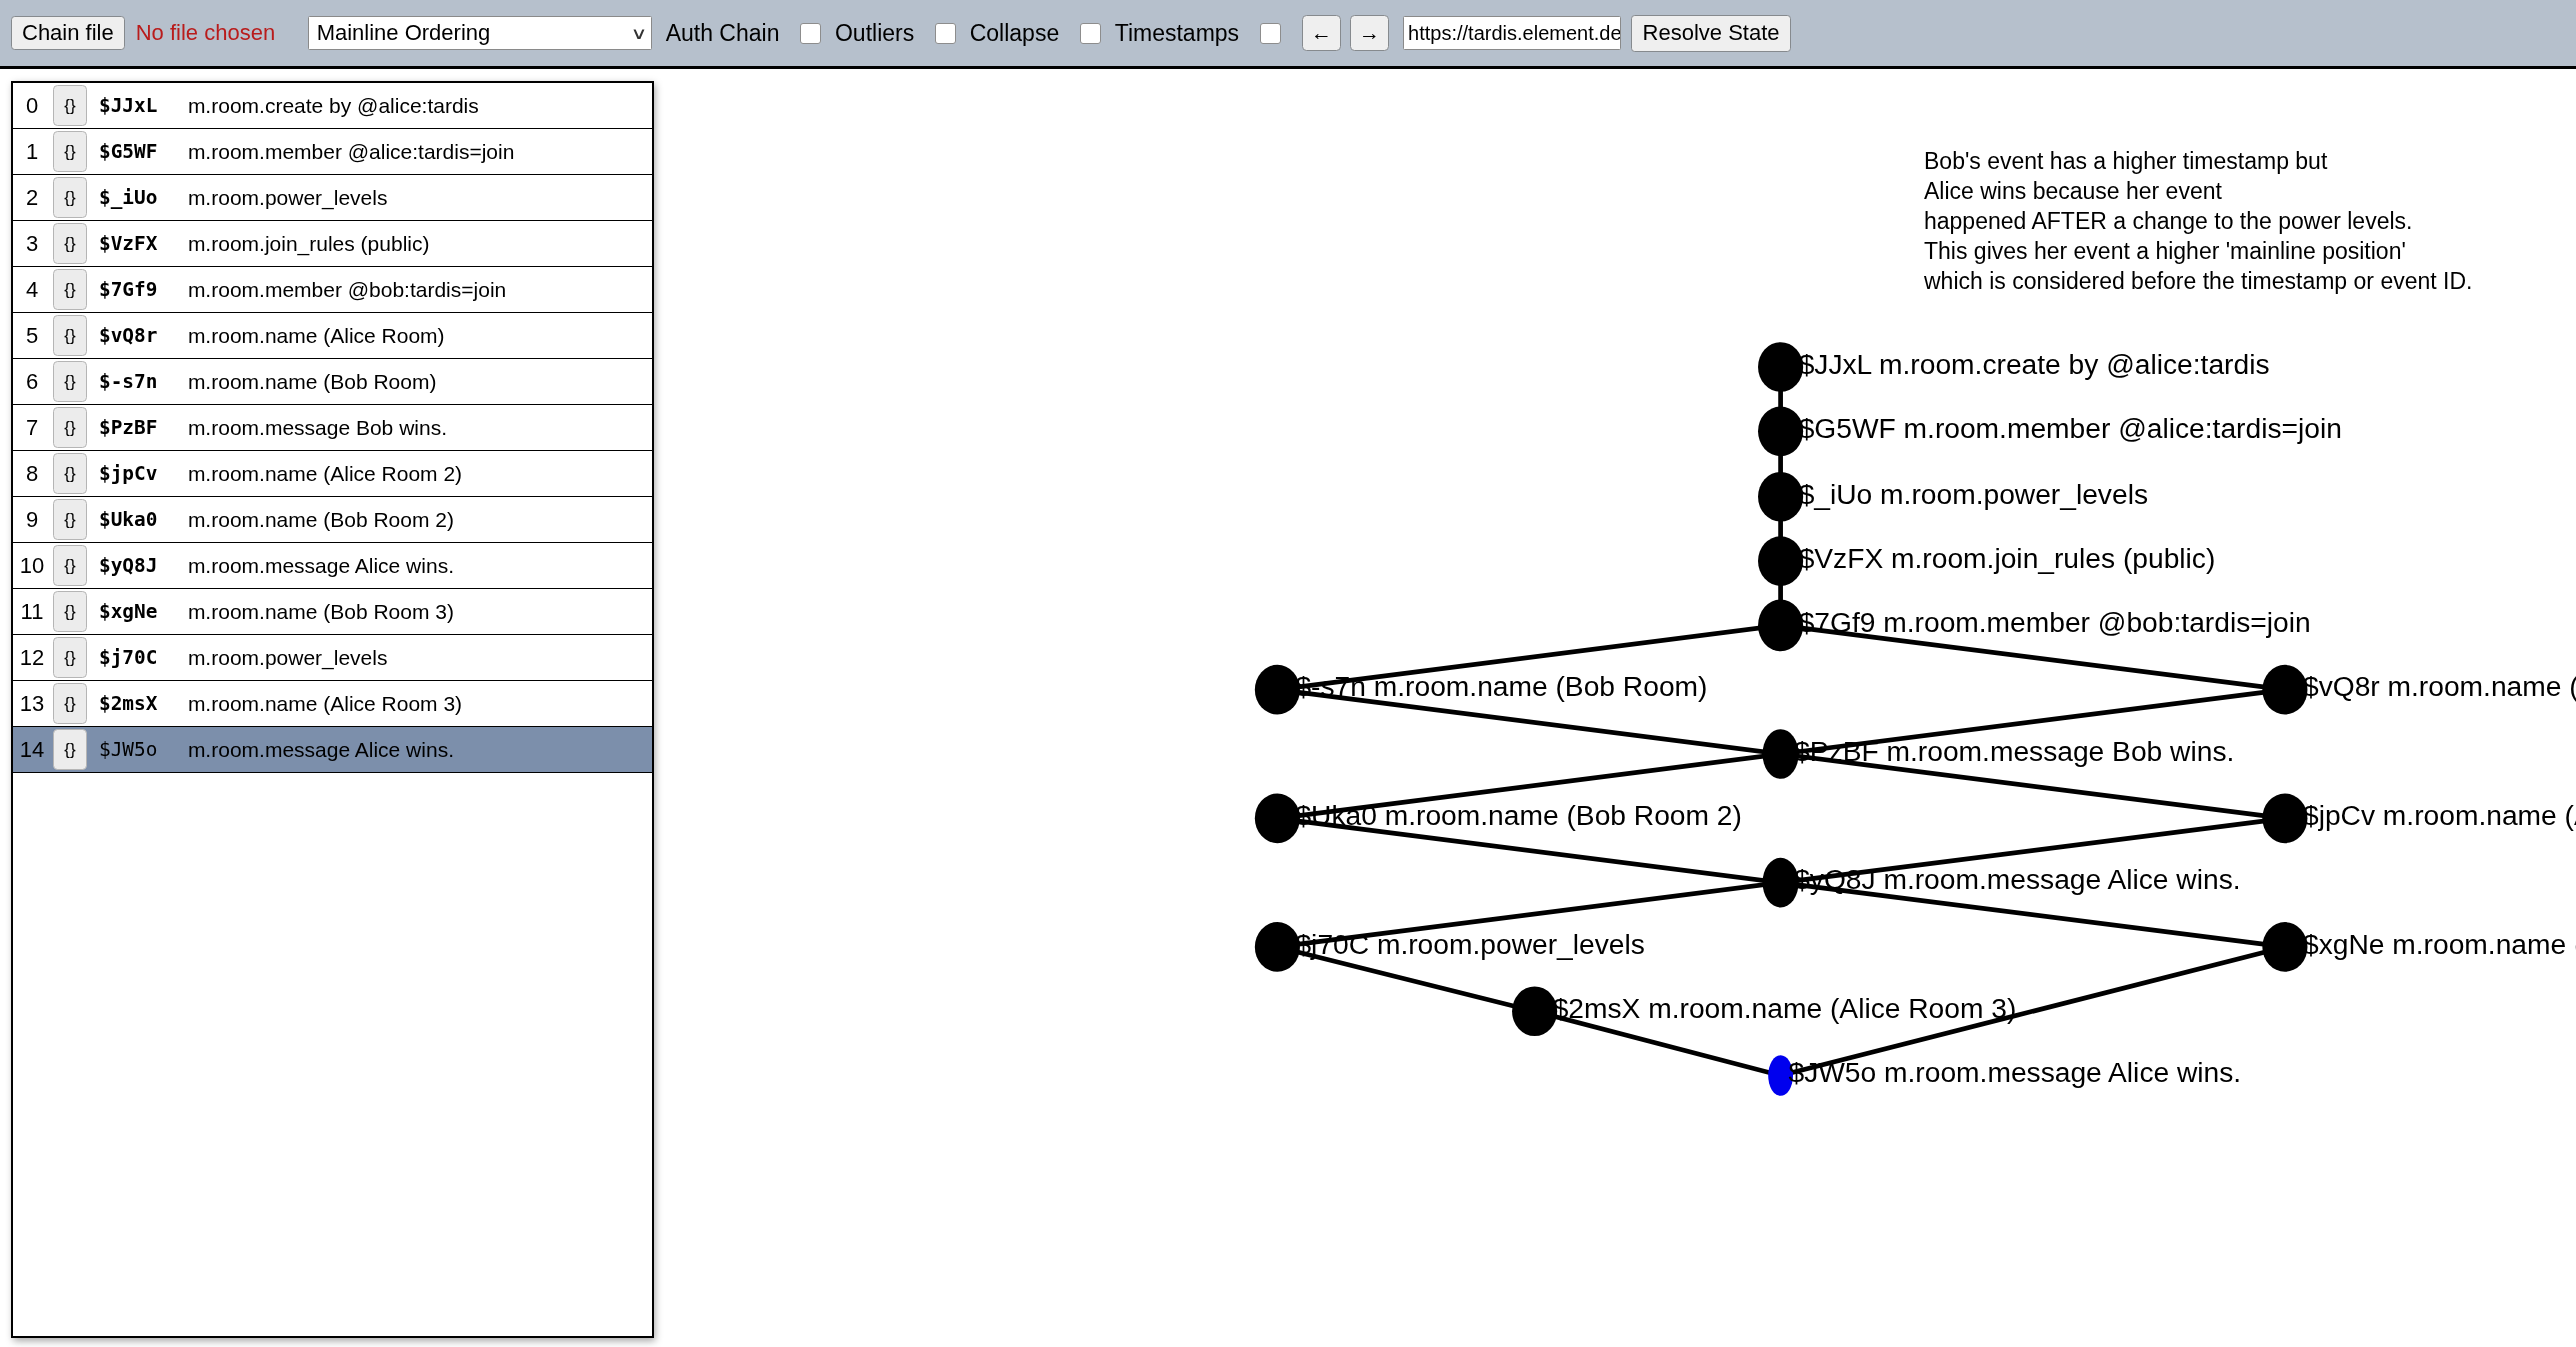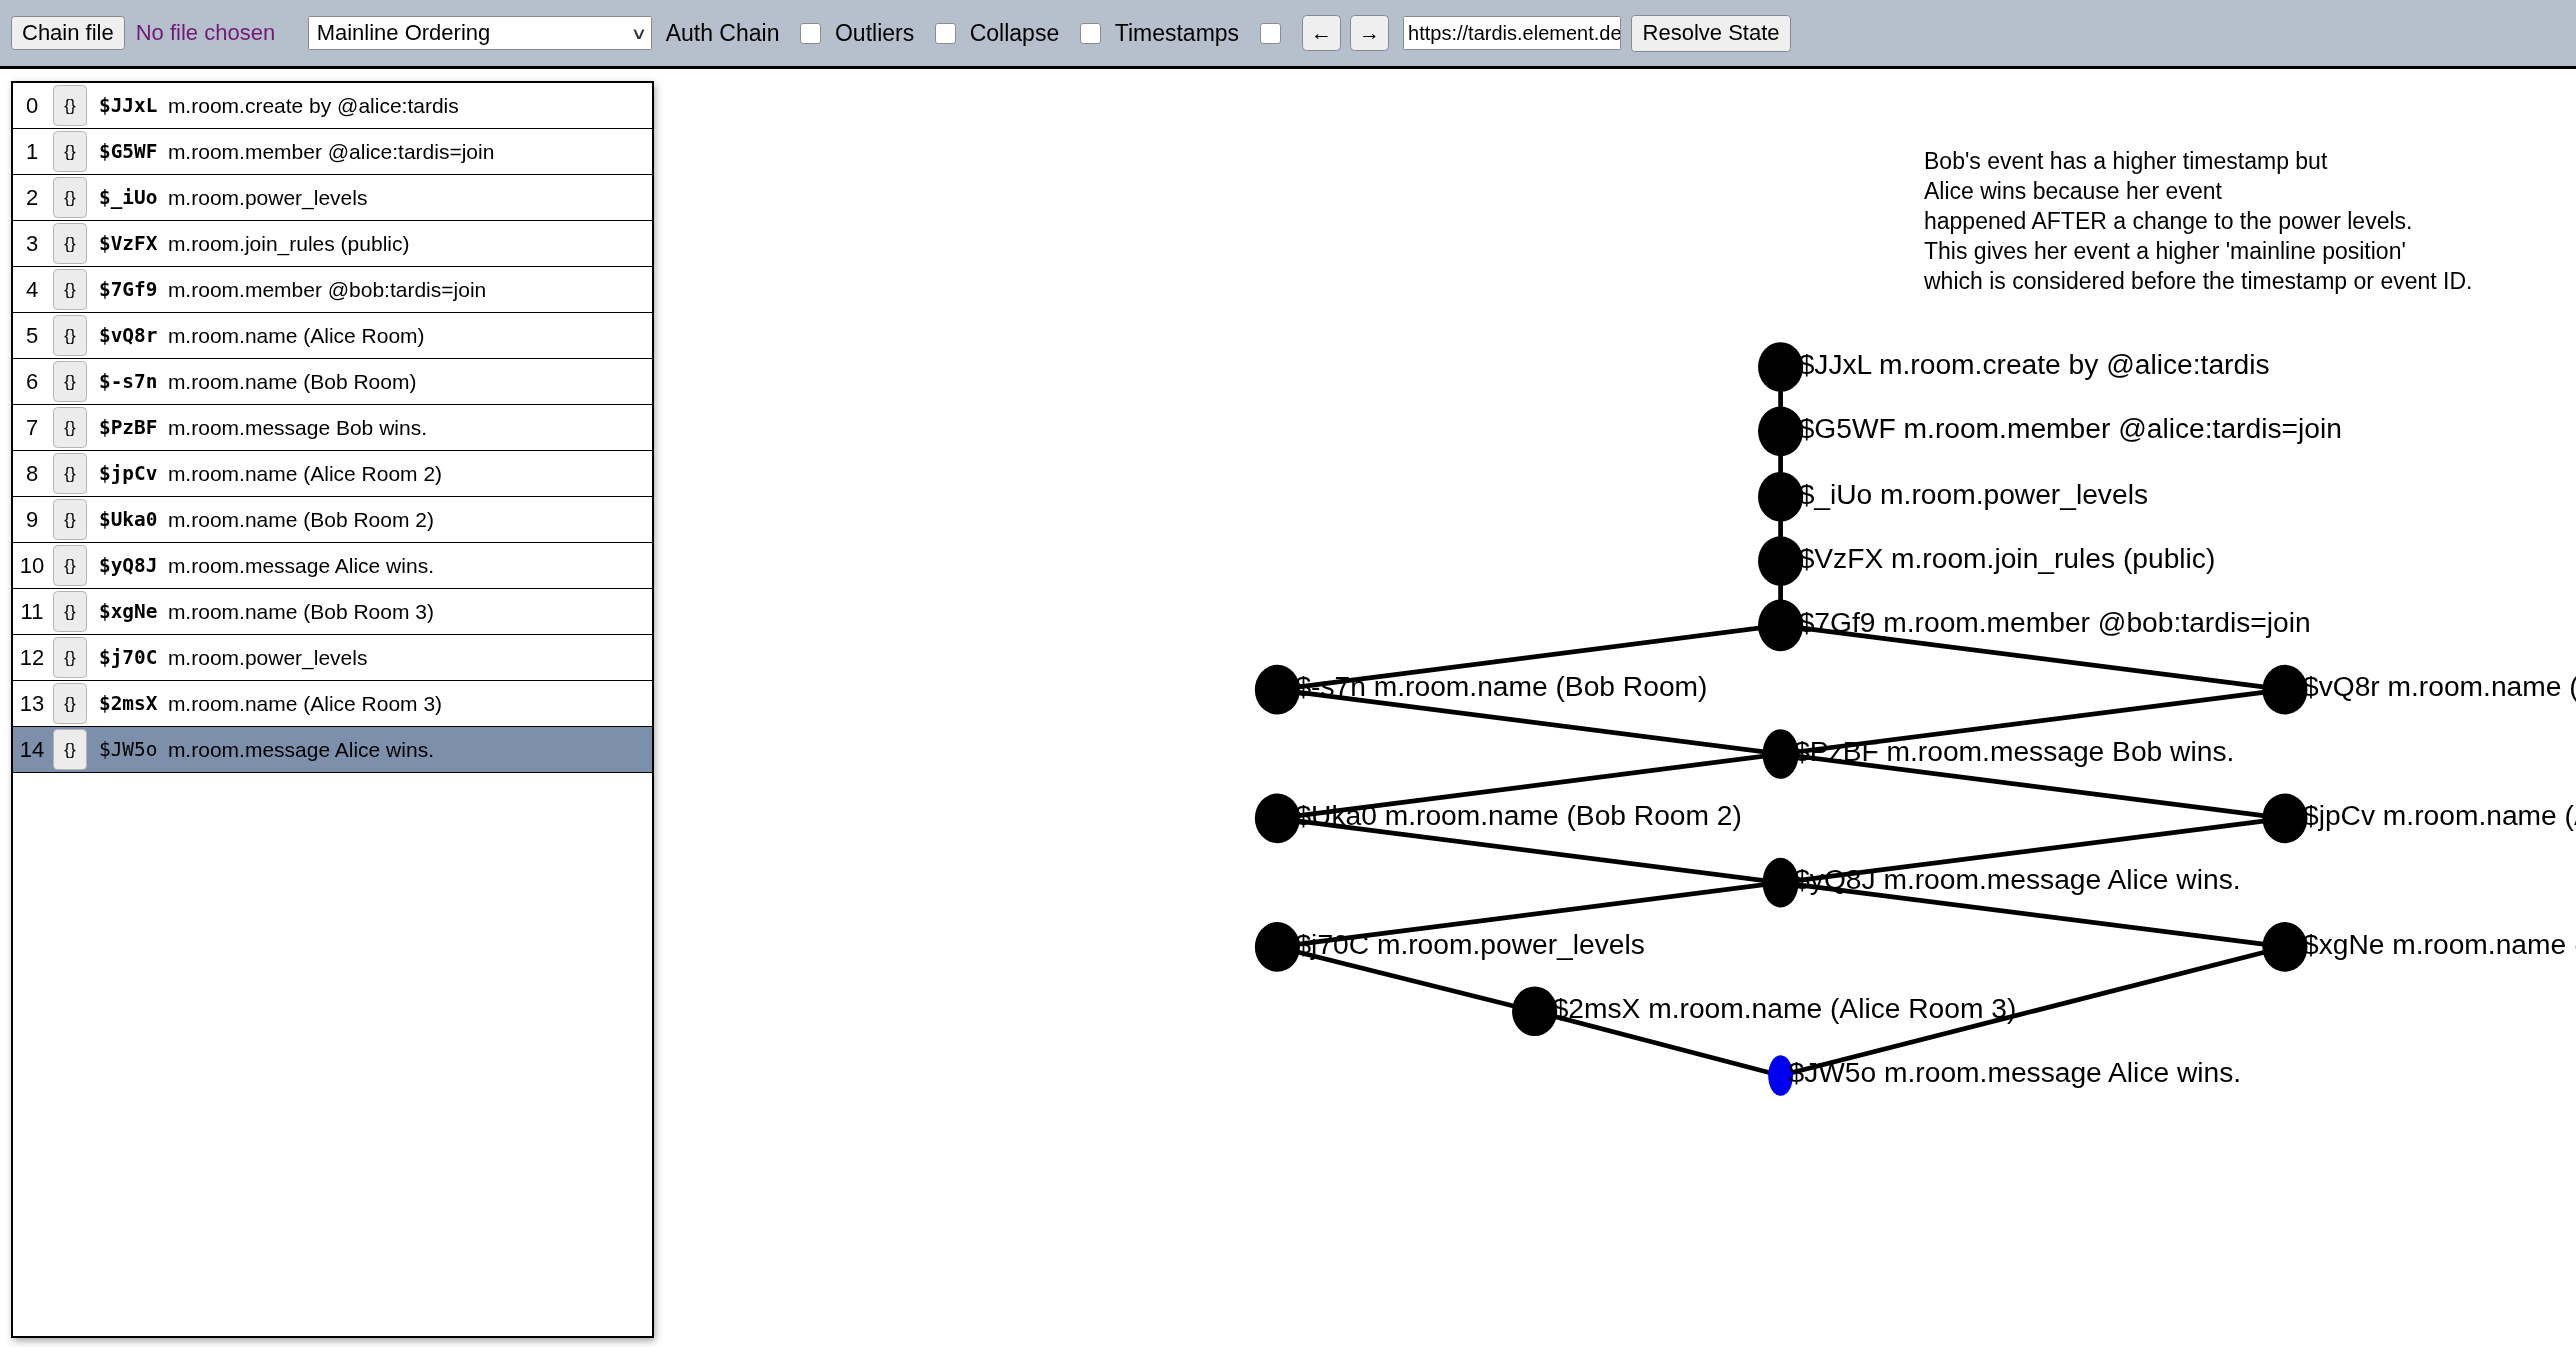--- a/index.html
+++ b/index.html
@@ -35,21 +35,21 @@
     background: #efefef;
     border: 1.5px solid #868a8e;
     border-radius: 3.7px;
     padding: 3.7px 10.5px;
     color: #000;
     line-height: 1.15;
     cursor: default;
   }
   .file-status {
     font-size: 22px;
-    color: #701a75;
+    color: #b91c1c;
     margin-left: 10.5px;
     white-space: nowrap;
   }
   .order-select {
     margin-left: 33px;
     width: 344px;
     height: 34px;
     background: #ffffff;
     border: 1.5px solid #8a8a8a;
     border-radius: 1.5px;
@@ -179,20 +179,21 @@
     box-sizing: border-box;
   }
   .ev-text {
     flex: 1 1 auto;
     display: flex;
     align-items: center;
     padding-left: 10.5px;
     font-size: 21px;
     color: #000;
     white-space: nowrap;
+    gap: 20px;
   }
   .ev-id {
     font-family: "DejaVu Sans Mono", monospace;
     font-weight: bold;
     font-size: 19.4px;
     margin-right: 10.5px;
   }
   .ev-row.selected .ev-id { font-weight: normal; }
   .ev-desc { font-size: 21px; }
 

